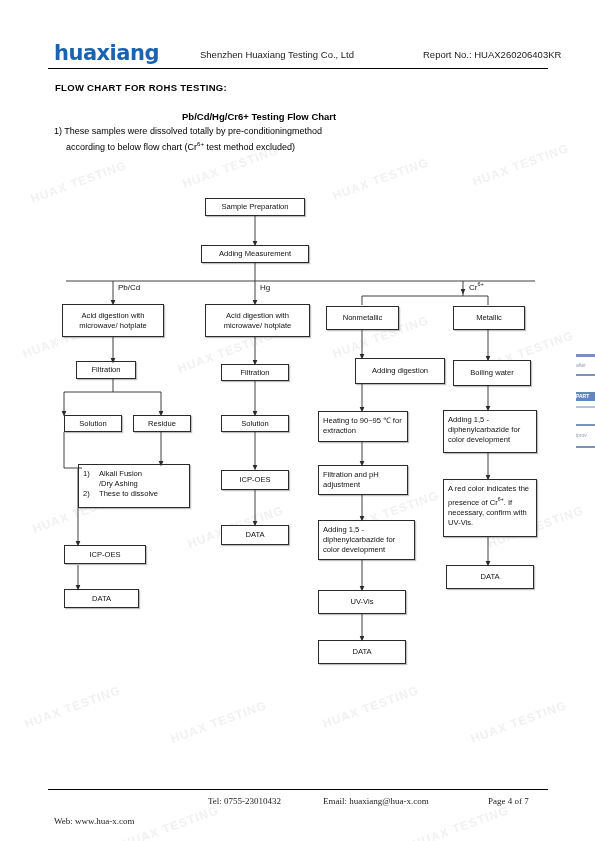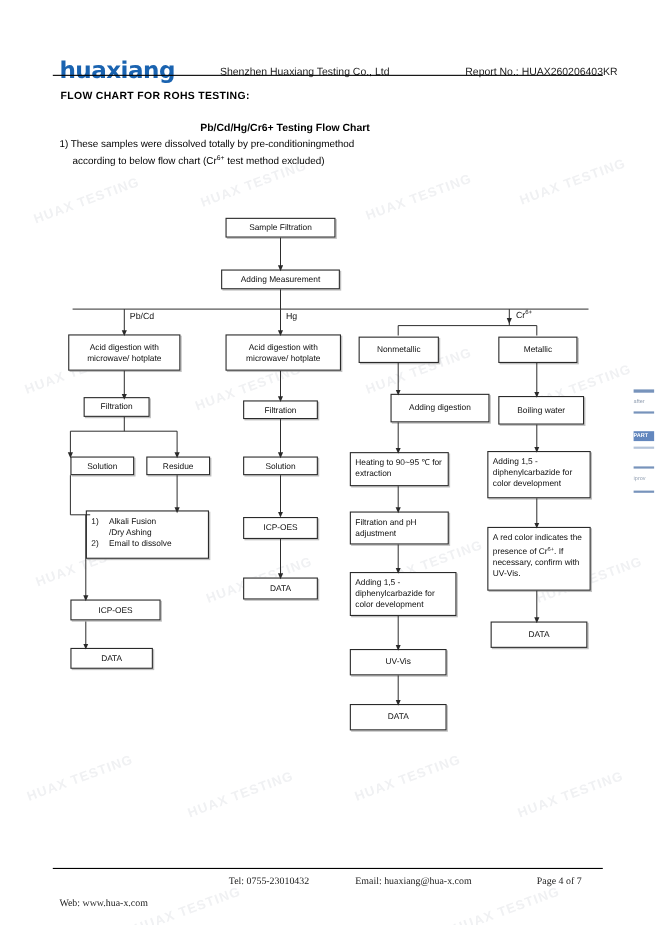--- a/index.html
+++ b/index.html
@@ -35,21 +35,21 @@
     letter-spacing: 1px;
     color: #f0f1f3;
     transform: rotate(-20deg);
     white-space: nowrap;
   }
 
   
   #header {
     position: absolute;
     left: 48px;
-    top: 51px;
+    top: 40px;
     width: 500px;
     height: 32px;
     z-index: 3;
   }
   #logo {
     position: absolute;
     left: 6px;
     top: 1px;
     font-family: "DejaVu Sans", sans-serif;
     font-weight: bold;
@@ -306,21 +306,21 @@
       <line x1="362" y1="614" x2="362" y2="639" marker-end="url(#ar)"></line>
 
       <line x1="488" y1="330" x2="488" y2="359" marker-end="url(#ar)"></line>
       <line x1="488" y1="386" x2="488" y2="409" marker-end="url(#ar)"></line>
       <line x1="488" y1="453" x2="488" y2="478" marker-end="url(#ar)"></line>
       <line x1="488" y1="537" x2="488" y2="564" marker-end="url(#ar)"></line>
     </g>
   </svg>
 
   <div class="node" style="left:205px; top:198px; width:100px; height:18px;">
-    <span>Sample Filtration</span>
+    <span>Sample Preparation</span>
   </div>
   <div class="node" style="left:201px; top:245px; width:108px; height:18px;">
     <span>Adding Measurement</span>
   </div>
 
   <div class="edge-label" style="left:118px; top:283px;text-align:right;">Pb/Cd</div>
   <div class="edge-label" style="left:260px; top:283px;">Hg</div>
   <div class="edge-label" style="left:469px; top:281px;"><span>Cr</span><sup>6+</sup></div>
 
   <div class="node" style="left:62px; top:304px; width:102px; height:33px; flex-direction:column;">
@@ -337,21 +337,21 @@
     <span>Residue</span>
   </div>
   <div class="node" style="left:78px; top:464px; width:112px; height:44px; display:block; padding:4px 4px 0 4px; text-align:left;">
     <div style="display:flex;">
       <span style="width:16px;">1)</span>
       <span>Alkali Fusion</span>
     </div>
     <div style="padding-left:16px;">/Dry Ashing</div>
     <div style="display:flex;">
       <span style="width:16px;">2)</span>
-      <span>Email to dissolve</span>
+      <span>These to dissolve</span>
     </div>
   </div>
   <div class="node" style="left:64px; top:545px; width:82px; height:19px;">
     <span>ICP-OES</span>
   </div>
   <div class="node" style="left:64px; top:589px; width:75px; height:19px;">
     <span>DATA</span>
   </div>
 
   <div class="node" style="left:205px; top:304px; width:105px; height:33px; flex-direction:column;">

